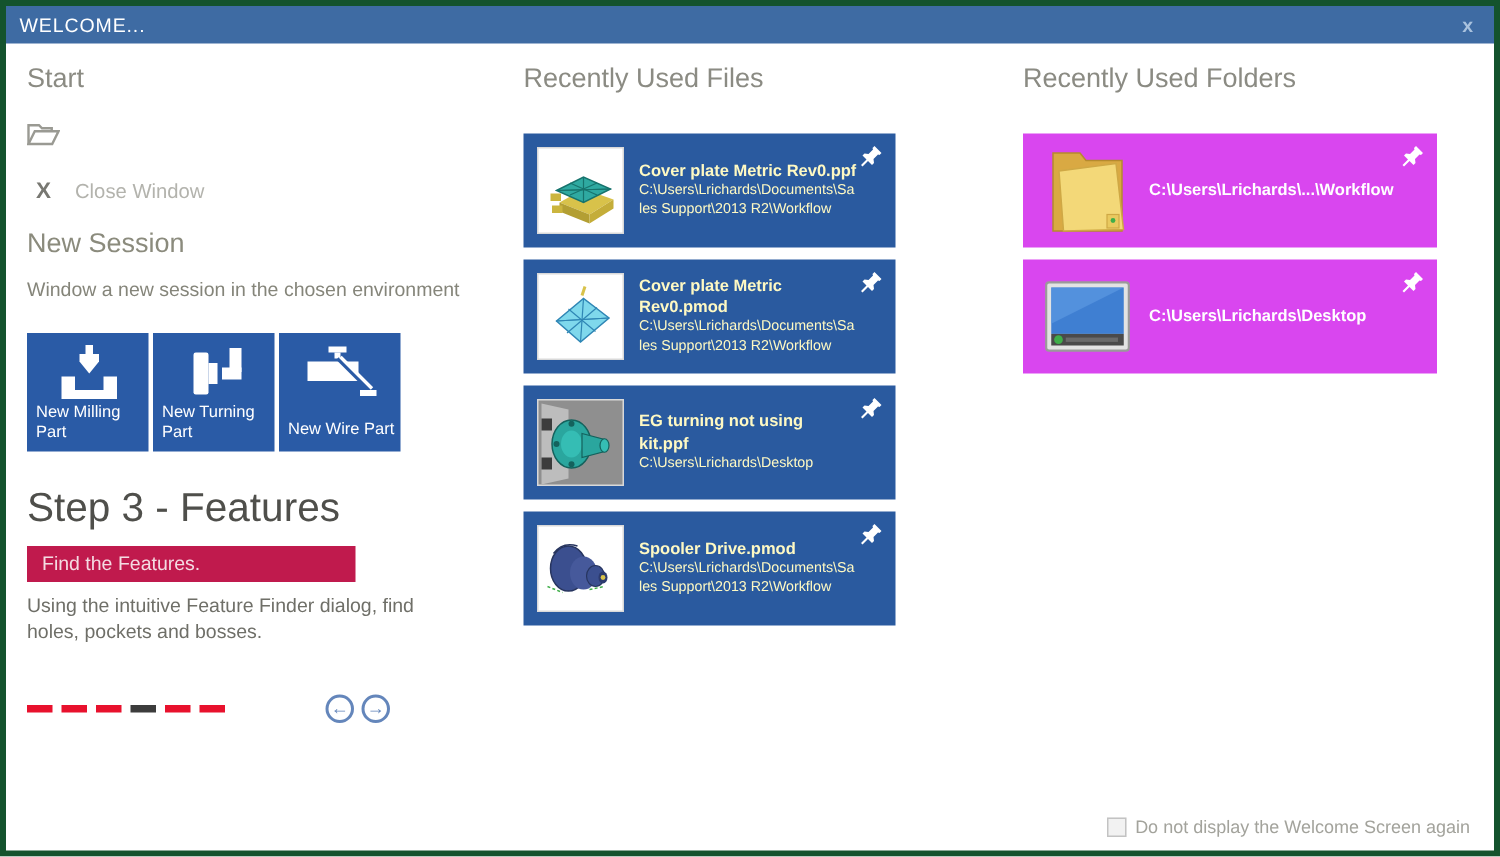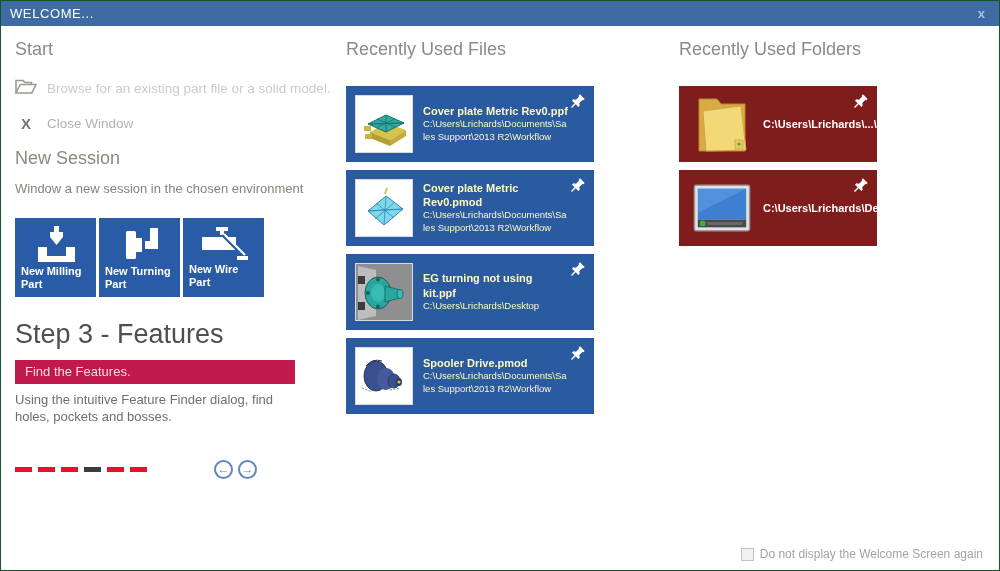--- a/index.html
+++ b/index.html
@@ -1,20 +1,20 @@
 <!DOCTYPE html>
 <html><head>
 <meta charset="utf-8">
 <style>
   * { margin:0; padding:0; box-sizing:border-box; }
   html,body { background:#e9e9e9; }
   body { font-family:"Liberation Sans", sans-serif; }
   .window {
     position:relative; width:1000px; height:571px; background:#ffffff;
-    border:1px solid #14532d; overflow:hidden;
+    border:4px solid #14532d; overflow:hidden;
   }
   
   .titlebar {
     position:absolute; top:0; left:0; right:0; height:25px;
     background:#3e6ba3; color:#fff; display:flex; align-items:center;
   }
   .titlebar .title { font-size:13px; letter-spacing:.6px; padding-left:9px; font-weight:400; }
   .titlebar .close {
     margin-left:auto; padding:0 14px; color:#a9c2de; font-size:13px; cursor:pointer;
     line-height:25px; font-weight:700;
@@ -31,26 +31,26 @@
   .x-glyph { font-size:15px; color:#77777-1; color:#787872; font-weight:700; width:22px; text-align:center; }
   .ns-head { margin:6px 0 12px 0; color:#8b8b7d; }
   .ns-sub { font-size:13px; color:#85857a; margin-bottom:22px; }
   .tiles { display:flex; gap:3px; margin-bottom:22px; }
   .tile {
     width:81px; height:79px; background:#2a5ba6; color:#fff; position:relative; cursor:pointer;
   }
   .tile svg { position:absolute; top:8px; left:50%; transform:translateX(-50%); }
   .tile .tile-lbl {
     position:absolute; left:6px; bottom:5px; right:4px; font-size:11px; line-height:1.25;
-    font-weight:700;
+    font-weight:400;
   }
   .tile3 .tile-lbl { bottom:7px; }
   .step-head { font-size:27px; font-weight:300; color:#4f4f4b; margin:4px 0 10px 0; }
   .step-banner {
-    width:280px; height:24px; background:#c01a4d; color:#f4dbe2; font-size:13px;
+    width:219px; height:24px; background:#c01a4d; color:#f4dbe2; font-size:13px;
     line-height:24px; padding-left:10px; margin-bottom:8px;
   }
   .step-desc { font-size:13px; color:#6f6f68; width:265px; line-height:1.3; }
   
   .pager { position:absolute; left:14px; top:466px; display:flex; gap:6px; }
   .dash { width:17px; height:5px; background:#e8112d; }
   .dash.active { background:#3c3c3c; }
   .nav-arrows { position:absolute; left:213px; top:459px; display:flex; gap:5px; }
   .nav-btn {
     width:19px; height:19px; border:2px solid #6486bb; border-radius:50%; color:#6486bb;
@@ -72,21 +72,21 @@
   .file-text { margin-left:10px; margin-right:26px; overflow:hidden; }
   .file-name { font-size:11px; font-weight:700; line-height:1.3; }
   .file-path { font-size:9.5px; line-height:1.35; overflow-wrap:break-word; }
   .pin {
     position:absolute; top:7px; right:8px; width:16px; height:16px; cursor:pointer;
   }
   
   .col-folders { position:absolute; left:678px; top:38px; width:250px; }
   .col-folders .h-section { margin-bottom:26px; }
   .folder-card {
-    position:relative; width:198px; height:76px; background:#7f1d1d; color:#fff;
+    position:relative; width:276px; height:76px; background:#d946ef; color:#fff;
     margin-bottom:8px; cursor:pointer; display:flex; align-items:center;
   }
   .folder-icon-wrap { margin-left:14px; flex:none; width:58px; display:flex; justify-content:center; }
   .folder-path { font-size:11px; font-weight:700; margin-left:12px; margin-right:26px; }
   
   .footer-check {
     position:absolute; right:16px; bottom:9px; display:flex; align-items:center; gap:6px;
   }
   .checkbox {
     width:13px; height:13px; border:1px solid #c3c3c3; background:#f2f2f2; cursor:pointer;
@@ -106,21 +106,20 @@
   <div class="col-left">
     <div class="h-section start-head">Start</div>
 
     <div class="link-row">
       <span>
         <svg width="22" height="17" viewBox="0 0 22 17">
           <path d="M1 15 L1 2.5 L8 2.5 L10 4.5 L16.5 4.5 L16.5 6.5" fill="none" stroke="#9a9a93" stroke-width="1.6"></path>
           <path d="M1 15 L5.2 6.5 L21 6.5 L16.8 15 Z" fill="none" stroke="#9a9a93" stroke-width="1.6"></path>
         </svg>
       </span>
-      <span class="lbl browse-lbl">Browse for an existing part file or a solid model.</span>
     </div>
 
     <div class="link-row">
       <span class="x-glyph">X</span>
       <span class="lbl closewin-lbl">Close Window</span>
     </div>
 
     <div class="h-section ns-head">New Session</div>
     <div class="ns-sub">Window a new session in the chosen environment</div>
 

